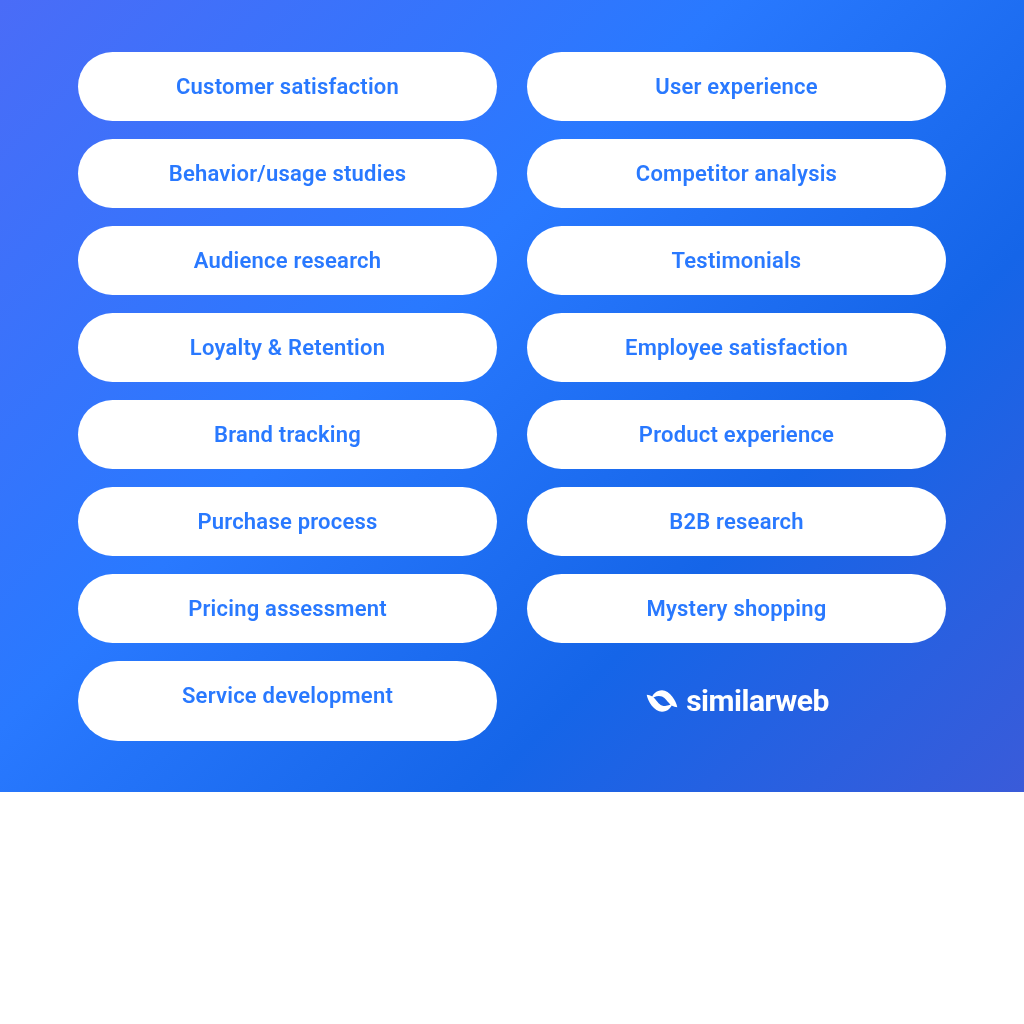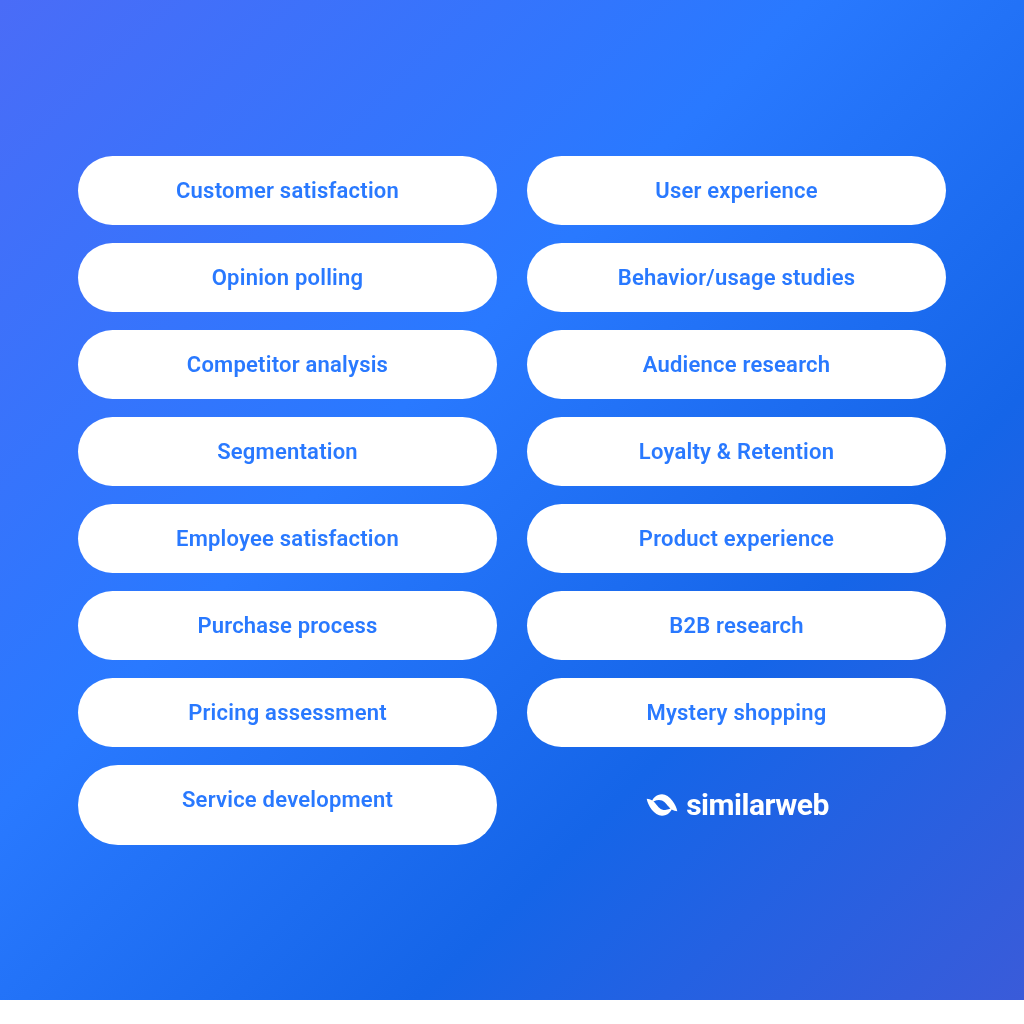--- a/index.html
+++ b/index.html
@@ -10,21 +10,21 @@
 
     body {
       width: 1024px;
       height: 1024px;
       overflow: hidden;
       font-family: -apple-system, BlinkMacSystemFont, 'Segoe UI', Roboto, sans-serif;
     }
 
     .background {
       width: 1024px;
-      height: 1000px;
+      height: 792px;
       background: linear-gradient(135deg, #4a6cf7 0%, #2979ff 40%, #1565e8 70%, #3a5bd9 100%);
       position: relative;
       display: flex;
       flex-direction: column;
       align-items: center;
       justify-content: center;
       padding: 40px 78px;
     }
 
     .grid {
@@ -69,27 +69,27 @@
       letter-spacing: -0.5px;
     }
   </style>
 </head>
 <body>
 
 <div class="background">
   <div class="grid" id="pills-grid">
   <div class="pill">Customer satisfaction</div>
       <div class="pill">User experience</div>
-      <div class="pill">Opinion polling</div>
       <div class="pill">Behavior/usage studies</div>
       <div class="pill">Competitor analysis</div>
       <div class="pill">Audience research</div>
-      <div class="pill">Segmentation</div>
+      <div class="pill">Testimonials</div>
       <div class="pill">Loyalty &amp; Retention</div>
       <div class="pill">Employee satisfaction</div>
+      <div class="pill">Brand tracking</div>
       <div class="pill">Product experience</div>
       <div class="pill">Purchase process</div>
       <div class="pill">B2B research</div>
       <div class="pill">Pricing assessment</div>
       <div class="pill">Mystery shopping</div>
       <div class="pill">Service development</div>
       <div class="branding">
         <svg class="sw-icon" viewBox="0 0 40 40" fill="none" xmlns="http://www.w3.org/2000/svg">
           <path d="M20 8C14 8 9 12.5 8 18.5C10 16 13 14.5 16.5 14.5C22 14.5 24 18 27 21.5C29.5 24.5 32.5 27 37 27C36 20 28.5 8 20 8Z" fill="white"></path>
           <path d="M20 32C26 32 31 27.5 32 21.5C30 24 27 25.5 23.5 25.5C18 25.5 16 22 13 18.5C10.5 15.5 7.5 13 3 13C4 20 11.5 32 20 32Z" fill="white"></path>

